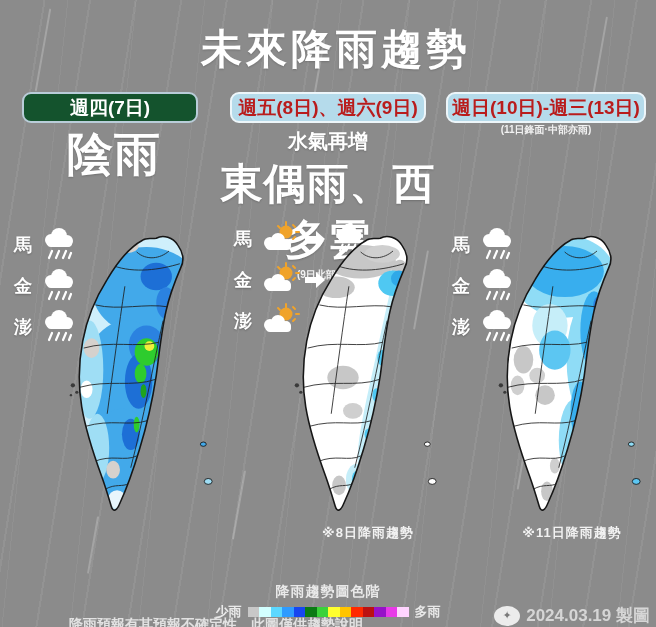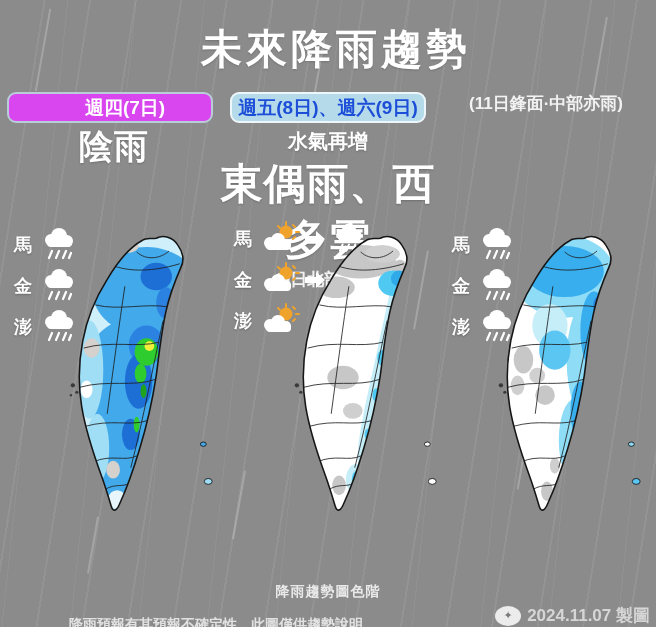--- a/index.html
+++ b/index.html
@@ -10,26 +10,26 @@
       repeating-linear-gradient(99deg, rgba(255,255,255,0) 0 43px, rgba(255,255,255,.07) 43px 45px),
       repeating-linear-gradient(96deg, rgba(255,255,255,0) 0 67px, rgba(255,255,255,.05) 67px 68px);}
   .streak{position:absolute;width:2px;background:rgba(255,255,255,.22);transform:rotate(10deg);border-radius:2px;}
 
   .title{position:absolute;top:22px;left:8px;width:100%;text-align:center;color:#fff;
          font-size:41px;font-weight:bold;letter-spacing:4px;text-shadow:0 1px 2px rgba(0,0,0,.18);}
 
   .panel{position:absolute;top:92px;width:218px;text-align:center;color:#fff;}
   .pill{margin:0 auto;height:27px;display:flex;align-items:center;justify-content:center;
         border-radius:9px;font-weight:bold;font-size:19px;}
-  .pill.dark{background:#d946ef;border:2px solid #b9cdd9;color:#fff;width:172px;padding-left:30px;}
-  .pill.light{background:#b5dbeb;border:2px solid #edf6fa;color:#1d4ed8;}
+  .pill.dark{background:#14532d;border:2px solid #b9cdd9;color:#fff;width:172px;}
+  .pill.light{background:#b5dbeb;border:2px solid #edf6fa;color:#b91c1c;}
   .subtitle{margin-top:5px;font-size:20px;font-weight:bold;text-shadow:0 1px 2px rgba(0,0,0,.2);}
   .headline{margin-top:1px;font-size:42px;font-weight:bold;letter-spacing:1px;text-shadow:0 1px 2px rgba(0,0,0,.2);}
-  .headline.big{font-size:34px;margin-left:8px;}
-  .note{margin-top:0;font-size:17px;font-weight:bold;color:#f2f2f2;}
+  .headline.big{font-size:46px;margin-left:8px;}
+  .note{margin-top:0;font-size:10px;font-weight:bold;color:#f2f2f2;}
 
   .islands{position:absolute;display:flex;flex-direction:column;gap:7px;}
   .island-row{display:flex;align-items:center;gap:4px;height:34px;}
   .island-label{color:#fff;font-size:18px;font-weight:bold;width:20px;text-shadow:0 1px 2px rgba(0,0,0,.25);}
 
   .map{position:absolute;top:230px;width:152px;height:294px;}
   .caption{position:absolute;top:524px;width:152px;text-align:center;color:#f2f2f2;
            font-size:13px;font-weight:bold;letter-spacing:1px;}
 
   .legend{position:absolute;top:583px;left:0;width:100%;text-align:center;color:#e9e9e9;}
@@ -69,20 +69,21 @@
   </div>
 
   <div class="panel" style="left:219px;">
     <div class="pill light" style="width:192px;">週五(8日)、週六(9日)</div>
     <div class="subtitle">水氣再增</div>
     <div class="headline">東偶雨、西多雲</div>
     <div class="note">(9日北部轉雨)</div>
   </div>
 
   <div class="panel" style="left:437px;">
+    <div class="pill light" style="width:196px;">週日(10日)-週三(13日)</div>
     <div class="note">(11日鋒面·中部亦雨)</div>
   </div>
 
   <div class="islands" style="left:14px;top:228px;">
     <div class="island-row">
       <span class="island-label">馬</span>
       <svg width="42" height="36" viewBox="0 0 42 36">
           <g fill="#fff">
             <circle cx="13" cy="13" r="6"></circle>
             <circle cx="21" cy="9" r="8"></circle>
@@ -425,23 +426,45 @@
       <path d="M90 6 C97 2 107 5 112 13 C117 20 119 28 115 36 C109 50 104 62 100 80 C95 102 93 124 90 146 C86 172 80 198 73 221 C67 241 60 261 53 276 C50 284 46 286 44 279 C41 269 38 259 34 248 C26 226 18 202 14 178 C10 154 11 132 15 111 C19 89 28 67 40 48 C50 31 63 15 76 8 C80 5 85 7 90 6 Z" fill="none" stroke="#161616" stroke-width="1.6"></path>
       <g fill="#3a3a3a">
           <circle cx="5" cy="156" r="2.2"></circle>
           <circle cx="9" cy="163" r="1.6"></circle>
         </g>
       <ellipse cx="138" cy="216" rx="3" ry="2.2" fill="#8fdcf6" stroke="#161616" stroke-width="0.9"></ellipse>
       <ellipse cx="143" cy="254" rx="4" ry="3" fill="#5cc6f2" stroke="#161616" stroke-width="0.9"></ellipse>
     </svg>
   </div>
 
+  <div class="caption" style="left:292px;">※8日降雨趨勢</div>
+  <div class="caption" style="left:496px;">※11日降雨趨勢</div>
 
   <div class="legend">
     <div class="legend-title">降雨趨勢圖色階</div>
+    <div class="legend-row">
+      <span class="legend-label">少雨</span>
+      <span class="legend-bar">
+          <span class="seg" style="background: rgb(200, 200, 200);"></span>
+          <span class="seg" style="background: rgb(210, 255, 255);"></span>
+          <span class="seg" style="background: rgb(92, 216, 255);"></span>
+          <span class="seg" style="background: rgb(46, 155, 255);"></span>
+          <span class="seg" style="background: rgb(22, 70, 240);"></span>
+          <span class="seg" style="background: rgb(10, 122, 20);"></span>
+          <span class="seg" style="background: rgb(58, 210, 58);"></span>
+          <span class="seg" style="background: rgb(255, 255, 46);"></span>
+          <span class="seg" style="background: rgb(255, 196, 0);"></span>
+          <span class="seg" style="background: rgb(255, 42, 0);"></span>
+          <span class="seg" style="background: rgb(187, 17, 17);"></span>
+          <span class="seg" style="background: rgb(150, 18, 200);"></span>
+          <span class="seg" style="background: rgb(232, 58, 232);"></span>
+          <span class="seg" style="background: rgb(255, 212, 255);"></span>
+        </span>
+      <span class="legend-label">多雨</span>
+    </div>
   </div>
 
   <div class="disclaimer">降雨預報有其預報不確定性，此圖僅供趨勢說明。</div>
   <div class="credit">
     <span class="logo">✦</span>
-    <span>2024.11.07 製圖</span>
+    <span>2024.03.19 製圖</span>
   </div>
 </div>
 
 </body></html>

